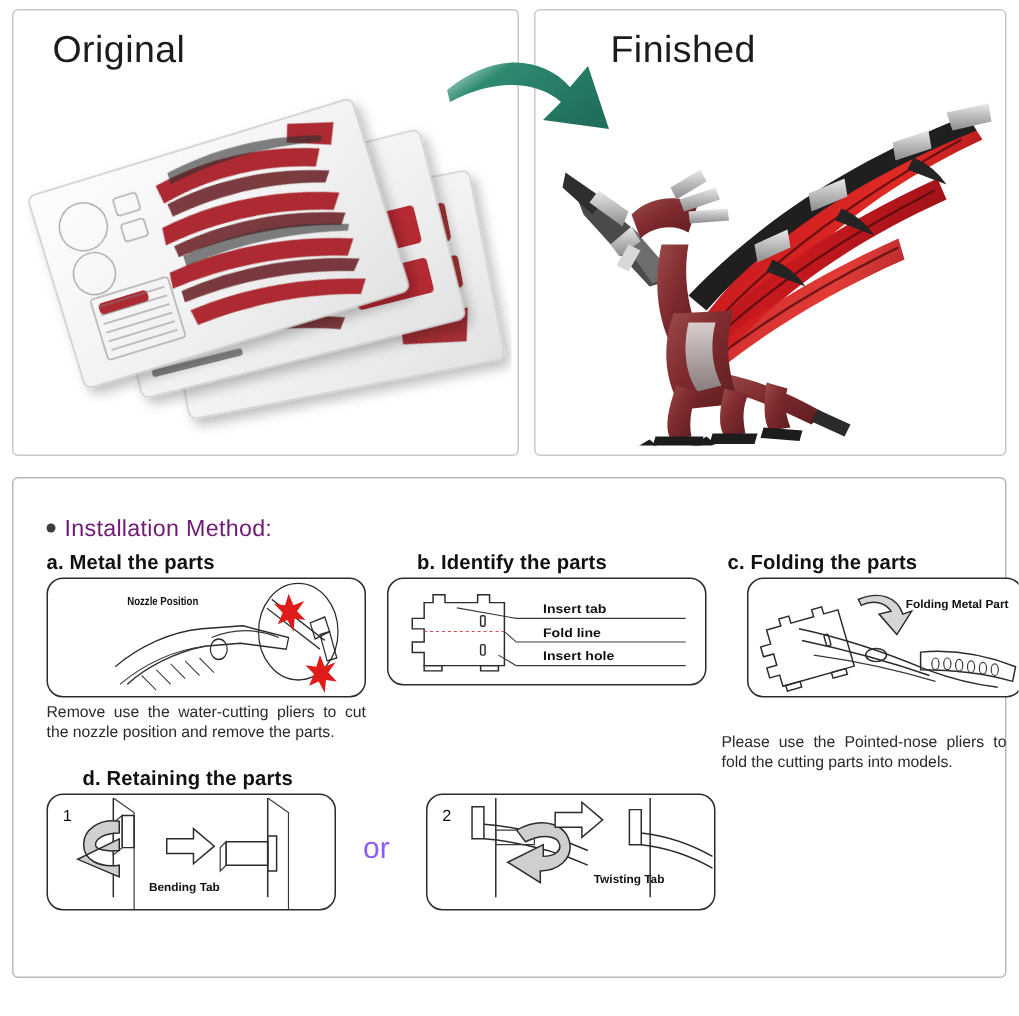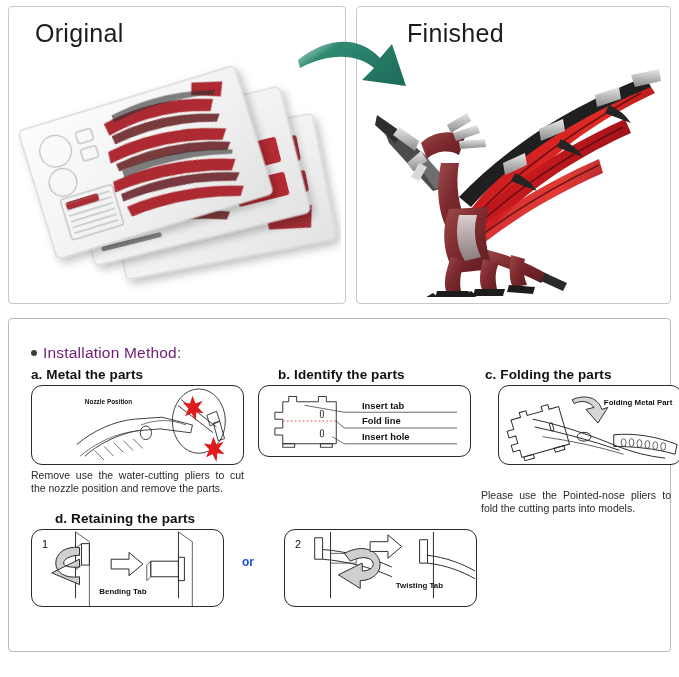--- a/index.html
+++ b/index.html
@@ -129,23 +129,23 @@
   .caption {
     position: absolute;
     font-size: 10.5px;
     line-height: 12.6px;
     color: #2a2a2a;
     text-align: justify;
   }
 
   .or-label {
     position: absolute;
-    font-size: 12px;
-    font-weight: bold;
-    color: #1d4ed8;
+    font-size: 20px;
+    font-weight: normal;
+    color: #8b5cf6;
   }
 
   
   #title-a { left: 22px;  top: 48px; }
   #fig-a   { left: 22px;  top: 66px;  width: 213px; height: 80px; padding-left: 40px; }
   #cap-a   { left: 22px;  top: 150px; width: 213px; }
 
   
   #title-b { left: 249px; top: 48px; margin-left: 20px; }
   #fig-b   { left: 249px; top: 66px;  width: 213px; height: 72px; }

